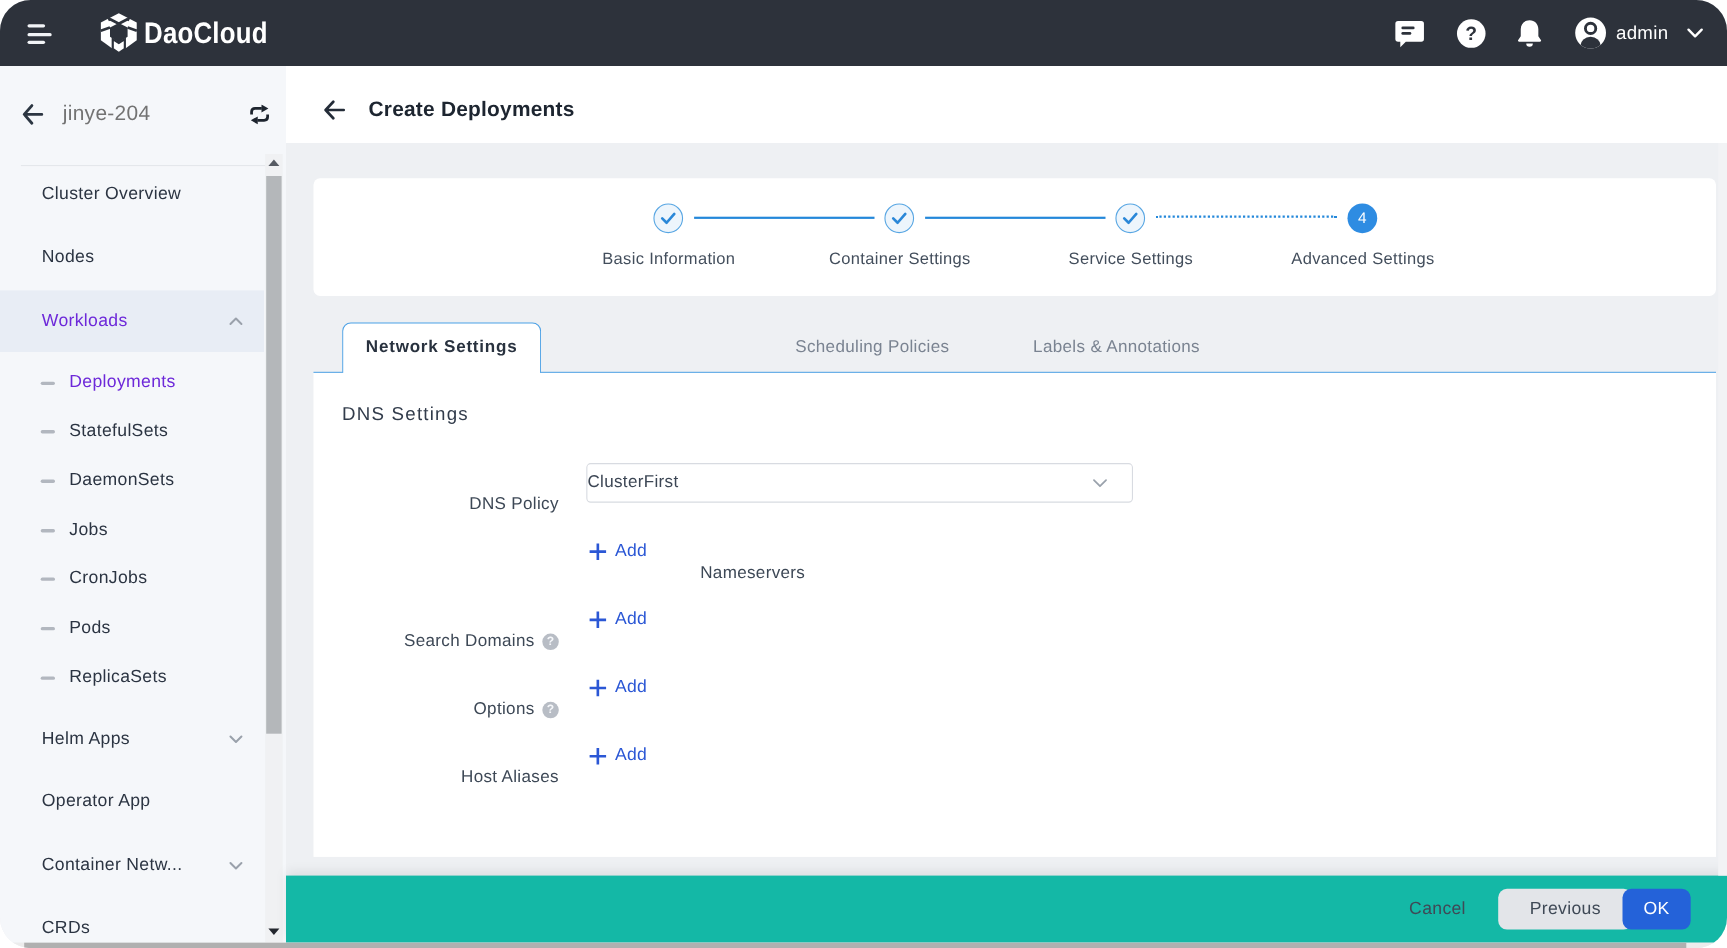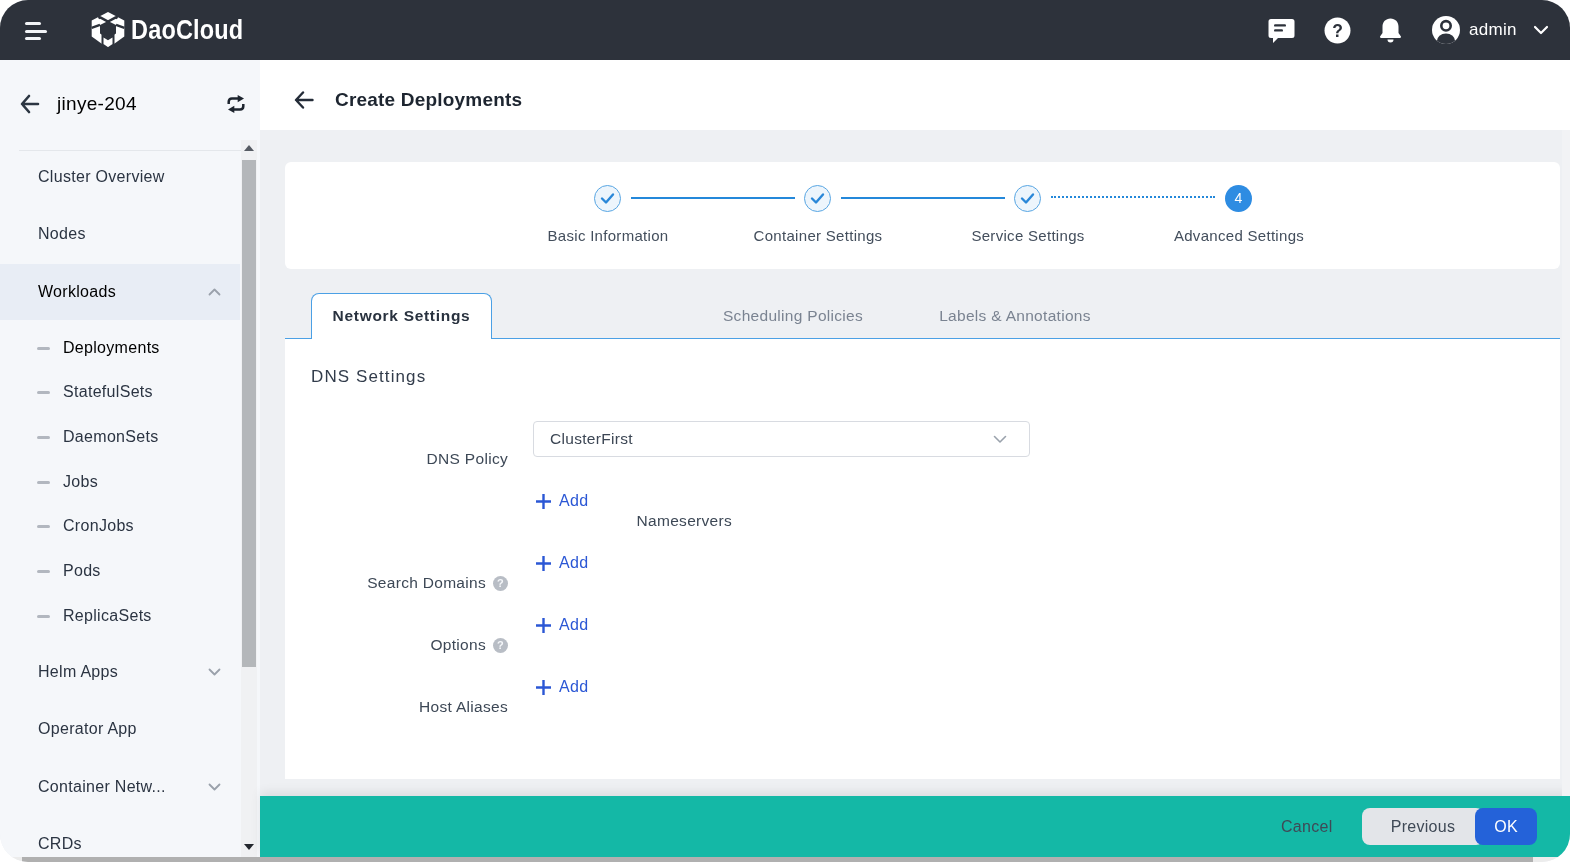--- a/index.html
+++ b/index.html
@@ -9,26 +9,26 @@
   .abs { position:absolute; }
 
   
   .topbar { left:0; top:0; width:1570px; height:60px; background:#2d323b; }
   .ham div { position:absolute; left:25px; height:3px; background:#f2f4f7; border-radius:1.5px; }
   .logo-text { left:131px; top:0; height:60px; line-height:60px; color:#fff; font-size:27px; font-weight:bold; letter-spacing:0.2px; transform:scaleX(0.87); transform-origin:left center; }
   .adm { left:1469px; top:0; height:60px; line-height:60px; color:#fff; font-size:17px; letter-spacing:0.3px; }
 
   
   .sidebar { left:0; top:60px; width:260px; height:797px; background:#f5f7fa; }
-  .sb-title { position:absolute; left:57px; top:33px; font-size:19px; color:#000000; font-weight:500; letter-spacing:0.3px; }
+  .sb-title { position:absolute; left:57px; top:33px; font-size:19px; color:#737373; font-weight:500; letter-spacing:0.3px; }
   .nav-item { position:absolute; left:0; width:240px; color:#2b3442; font-size:16px; letter-spacing:0.3px; }
   .nav-item .txt { position:absolute; left:38px; top:50%; transform:translateY(-50%); }
   .nav-sub .txt { left:63px; }
   .dash { position:absolute; left:37px; top:50%; margin-top:-1px; width:13px; height:3px; background:#b2b7bf; border-radius:1.5px; }
-  .blue { color:#000000; }
+  .blue { color:#6d28d9; }
   .hl { background:#e8edf5; }
   .chev { position:absolute; right:19px; top:50%; margin-top:-6px; }
 
   
   .sb-track { left:241px; top:80px; width:16px; height:717px; background:#f0f1f3; }
   .sb-thumb { left:242px; top:100px; width:14px; height:507px; background:#b4b7ba; }
   .tri { width:0; height:0; position:absolute; }
 
   
   .phead { left:260px; top:60px; width:1310px; height:70px; background:#fff; }
@@ -45,21 +45,21 @@
   .tabline { left:285px; top:338px; width:1275px; height:1px; background:#4ba0e5; }
   .tab-active { left:311px; top:293px; width:181px; height:46px; background:#fff; border:1px solid #4ba0e5; border-bottom:none; border-radius:8px 8px 0 0; text-align:center; line-height:44px; font-size:15.5px; font-weight:bold; color:#29323f; letter-spacing:0.7px; z-index:3; }
   .tab { top:293px; height:46px; line-height:46px; text-align:center; font-size:15.5px; font-weight:500; color:#7a8391; letter-spacing:0.3px; }
 
   
   .content { left:285px; top:339px; width:1275px; height:440px; background:#fff; }
   .h-dns { position:absolute; left:26px; top:28px; font-size:17px; font-weight:500; color:#323c4b; letter-spacing:1.1px; }
   .frow { position:absolute; left:0; height:36px; }
   .flabel { position:absolute; right:1052px; top:50%; transform:translateY(-50%); white-space:nowrap; font-size:15.5px; color:#3d4856; letter-spacing:0.3px; display:flex; align-items:center;margin-top:20px; }
   .qmark { display:inline-block; width:15px; height:15px; border-radius:50%; background:#b8bdc5; color:#f5f7fa; font-size:11px; font-weight:bold; text-align:center; line-height:15px; margin-left:7px; }
-  .fsel { position:absolute; left:248px; top:0; width:497px; height:36px; border:1px solid #d8dbe1; border-radius:4px; background:#fff; font-size:15.5px; color:#3c4654; line-height:34px; padding-left:16px; letter-spacing:0.3px; }
+  .fsel { position:absolute; left:248px; top:0; width:497px; height:36px; border:1px solid #d8dbe1; border-radius:4px; background:#fff; font-size:15.5px; color:#3c4654; line-height:34px; padding-left:0; letter-spacing:0.3px; }
   .addbtn { position:absolute; left:250px; top:50%; transform:translateY(-50%); display:flex; align-items:center; color:#2b57d5; font-size:16px; letter-spacing:0.3px; }
 
   
   .footer { left:260px; top:796px; width:1310px; height:61px; background:#14b8a6; box-shadow:0 -4px 10px rgba(0,0,0,0.08); }
   .btn { position:absolute; top:12px; height:37px; border-radius:8px; font-size:16px; text-align:center; letter-spacing:0.3px; }
   .cancel { left:1021px; width:50px; line-height:37px; color:#3f4956; }
   .prev { left:1102px; width:122px; line-height:37px; background:#e3e5e9; color:#3f4956; }
   .ok { left:1215px; width:62px; line-height:37px; background:#2462d9; color:#fff; }
 
   

